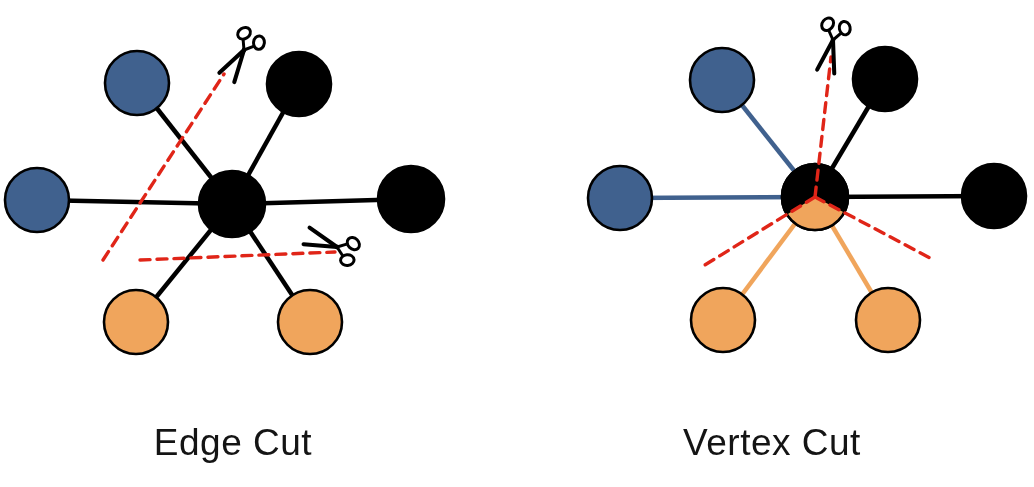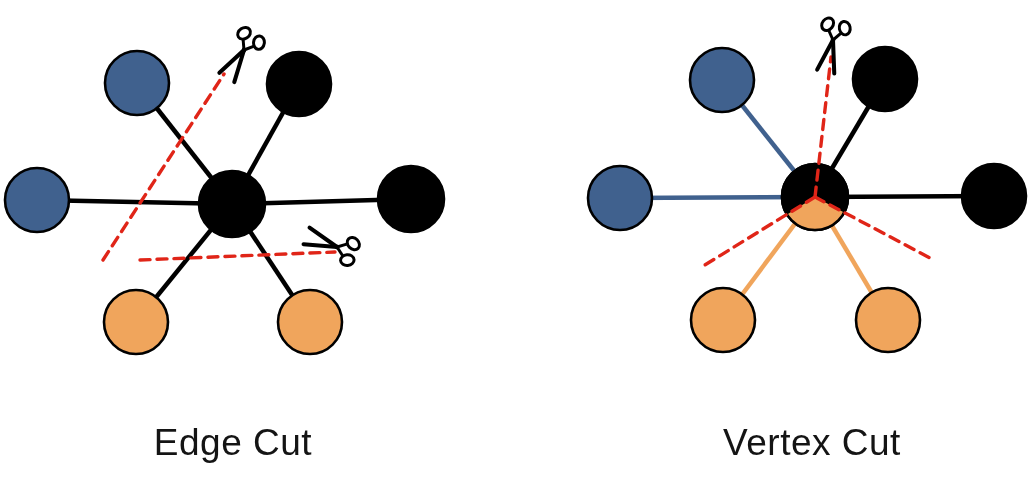--- a/index.html
+++ b/index.html
@@ -24,21 +24,21 @@
     position: absolute;
     top: 422px;
     transform: translateX(-50%);
     font-size: 37px;
     font-weight: 400;
     color: #141414;
     letter-spacing: 0.5px;
     white-space: nowrap;
   }
   #label-left  { left: 233px; }
-  #label-right { left: 812px; }
+  #label-right { left: 772px; }
 </style>
 </head>
 <body>
 
 <div class="canvas">
   <svg id="diagram-svg" width="1034" height="487" viewBox="0 0 1034 487">
       <g>
         <line x1="232" y1="204" x2="137" y2="83" stroke="#000000" stroke-width="4.5"></line>
         <line x1="232" y1="204" x2="37" y2="200" stroke="#000000" stroke-width="4.5"></line>
         <line x1="232" y1="204" x2="299" y2="84" stroke="#000000" stroke-width="4.5"></line>

